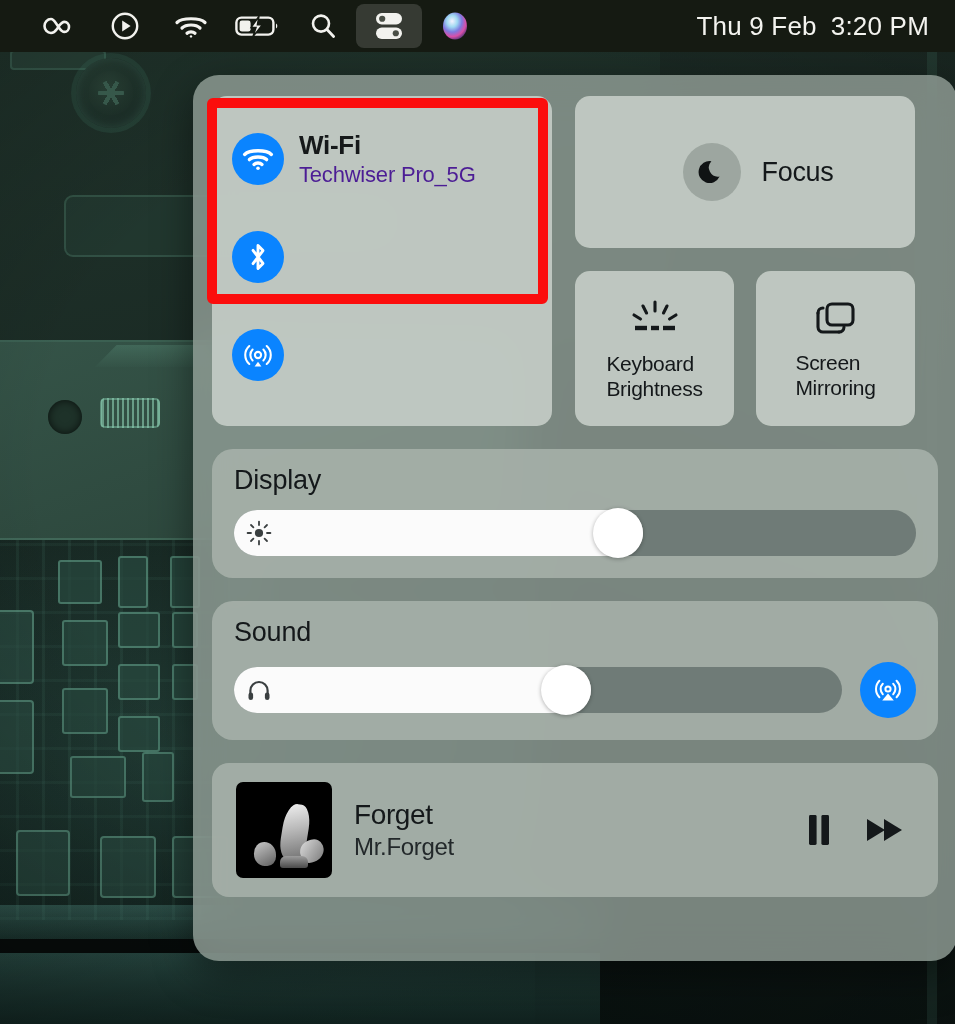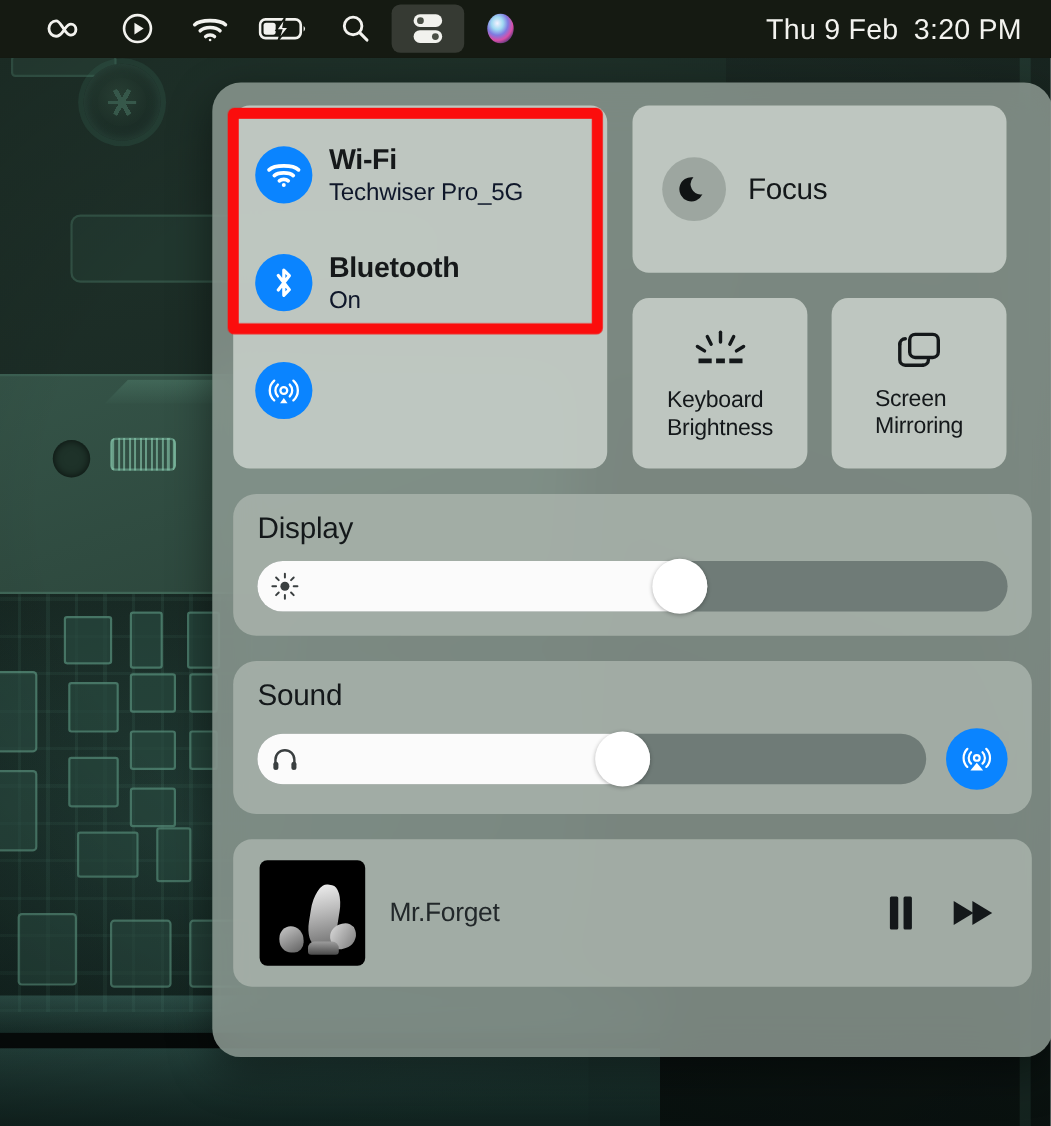--- a/index.html
+++ b/index.html
@@ -177,25 +177,25 @@
     padding: 9px 0 9px 20px; height: 98px;
   }
   .circ-icon {
     width: 52px; height: 52px; border-radius: 50%;
     background: #0a84ff;
     display: flex; align-items: center; justify-content: center;
     flex: 0 0 auto;
   }
   .conn-text { display: flex; flex-direction: column; gap: 1px; }
   .conn-title { font-size: 26px; color: #16191a; font-weight: 700; letter-spacing: -0.3px; }
-  .conn-sub   { font-size: 22px; color: #0f172a; letter-spacing: -0.2px; }
+  .conn-sub   { font-size: 22px; color: #4c1d95; letter-spacing: -0.2px; }
 
   
   .focus-tile {
-    height: 152px; display: flex; align-items: center; gap: 20px; padding-left: 27px;
+    height: 152px; display: flex; align-items: center; gap: 20px; padding-left: 27px; justify-content: center;
   }
   .focus-circ {
     width: 58px; height: 58px; border-radius: 50%;
     background: rgba(130,140,133,0.55);
     display: flex; align-items: center; justify-content: center;
   }
   .focus-label { font-size: 27px; color: #14181a; letter-spacing: -0.3px; }
 
   .small-row { display: flex; gap: 22px; margin-top: 23px; }
   .small-tile {
@@ -435,24 +435,20 @@
               <span class="conn-sub">Techwiser Pro_5G</span>
             </span>
           </div>
 
           <div class="conn-row">
             <span class="circ-icon">
               <svg class="icon-svg" width="22" height="30" viewBox="0 0 22 30">
                 <path d="M6 8.4 L16 21.4 L11 26.5 V3.5 L16 8.6 L6 21.6" fill="none" stroke="#fff" stroke-width="2.9" stroke-linecap="round" stroke-linejoin="round"></path>
               </svg>
             </span>
-            <span class="conn-text">
-              <span class="conn-title">Bluetooth</span>
-              <span class="conn-sub">On</span>
-            </span>
           </div>
 
           <div class="conn-row">
             <span class="circ-icon">
               <svg class="icon-svg" width="30" height="30" viewBox="0 0 30 30">
                 <circle cx="15" cy="15" r="3.1" fill="none" stroke="#fff" stroke-width="2.1"></circle>
                 <path d="M9.6 20.4 A7.6 7.6 0 0 1 9.6 9.6" fill="none" stroke="#fff" stroke-width="2.1" stroke-linecap="round"></path>
                 <path d="M20.4 9.6 A7.6 7.6 0 0 1 20.4 20.4" fill="none" stroke="#fff" stroke-width="2.1" stroke-linecap="round"></path>
                 <path d="M6.3 24 A12 12 0 0 1 6.3 6" fill="none" stroke="#fff" stroke-width="2.1" stroke-linecap="round"></path>
                 <path d="M23.7 6 A12 12 0 0 1 23.7 24" fill="none" stroke="#fff" stroke-width="2.1" stroke-linecap="round"></path>
@@ -574,20 +570,21 @@
     </div>
 
     <div class="media-card">
       <div class="album-art">
         <div class="aa-fig"></div>
         <div class="aa-fig2"></div>
         <div class="aa-rock"></div>
         <div class="aa-base"></div>
       </div>
       <div class="media-text">
+        <span class="media-title">Forget</span>
         <span class="media-artist">Mr.Forget</span>
       </div>
       <div class="media-controls">
         <span class="ctrl-btn">
           <svg class="icon-svg" width="30" height="36" viewBox="0 0 30 36">
             <rect x="5" y="3" width="7.6" height="30" rx="1.4" fill="#14181a"></rect>
             <rect x="17.4" y="3" width="7.6" height="30" rx="1.4" fill="#14181a"></rect>
           </svg>
         </span>
         <span class="ctrl-btn">

